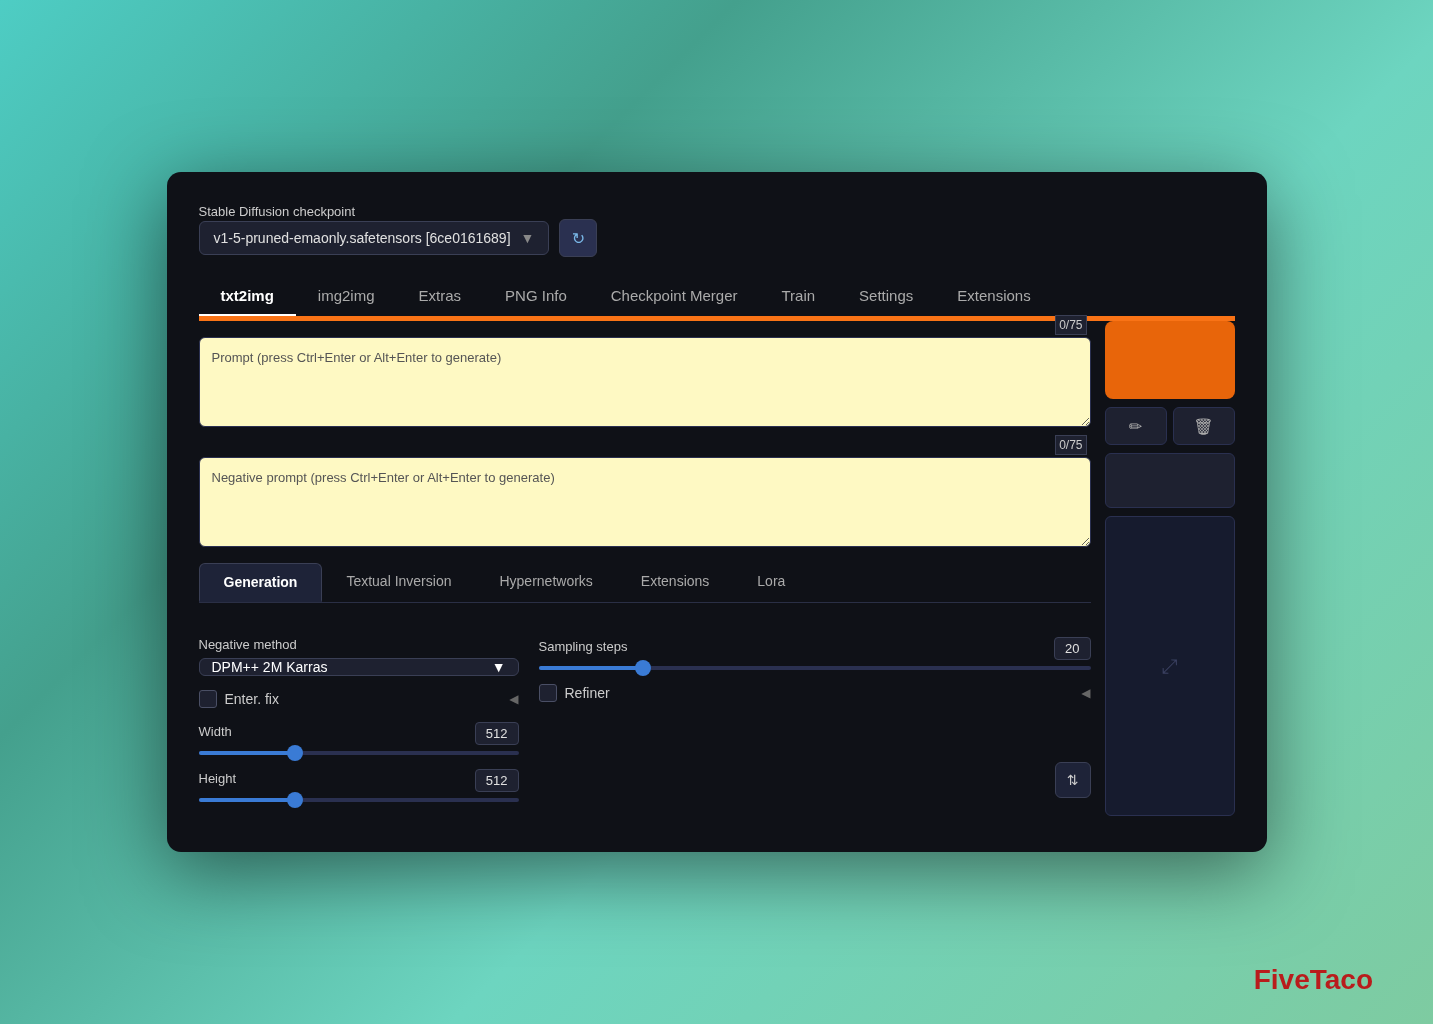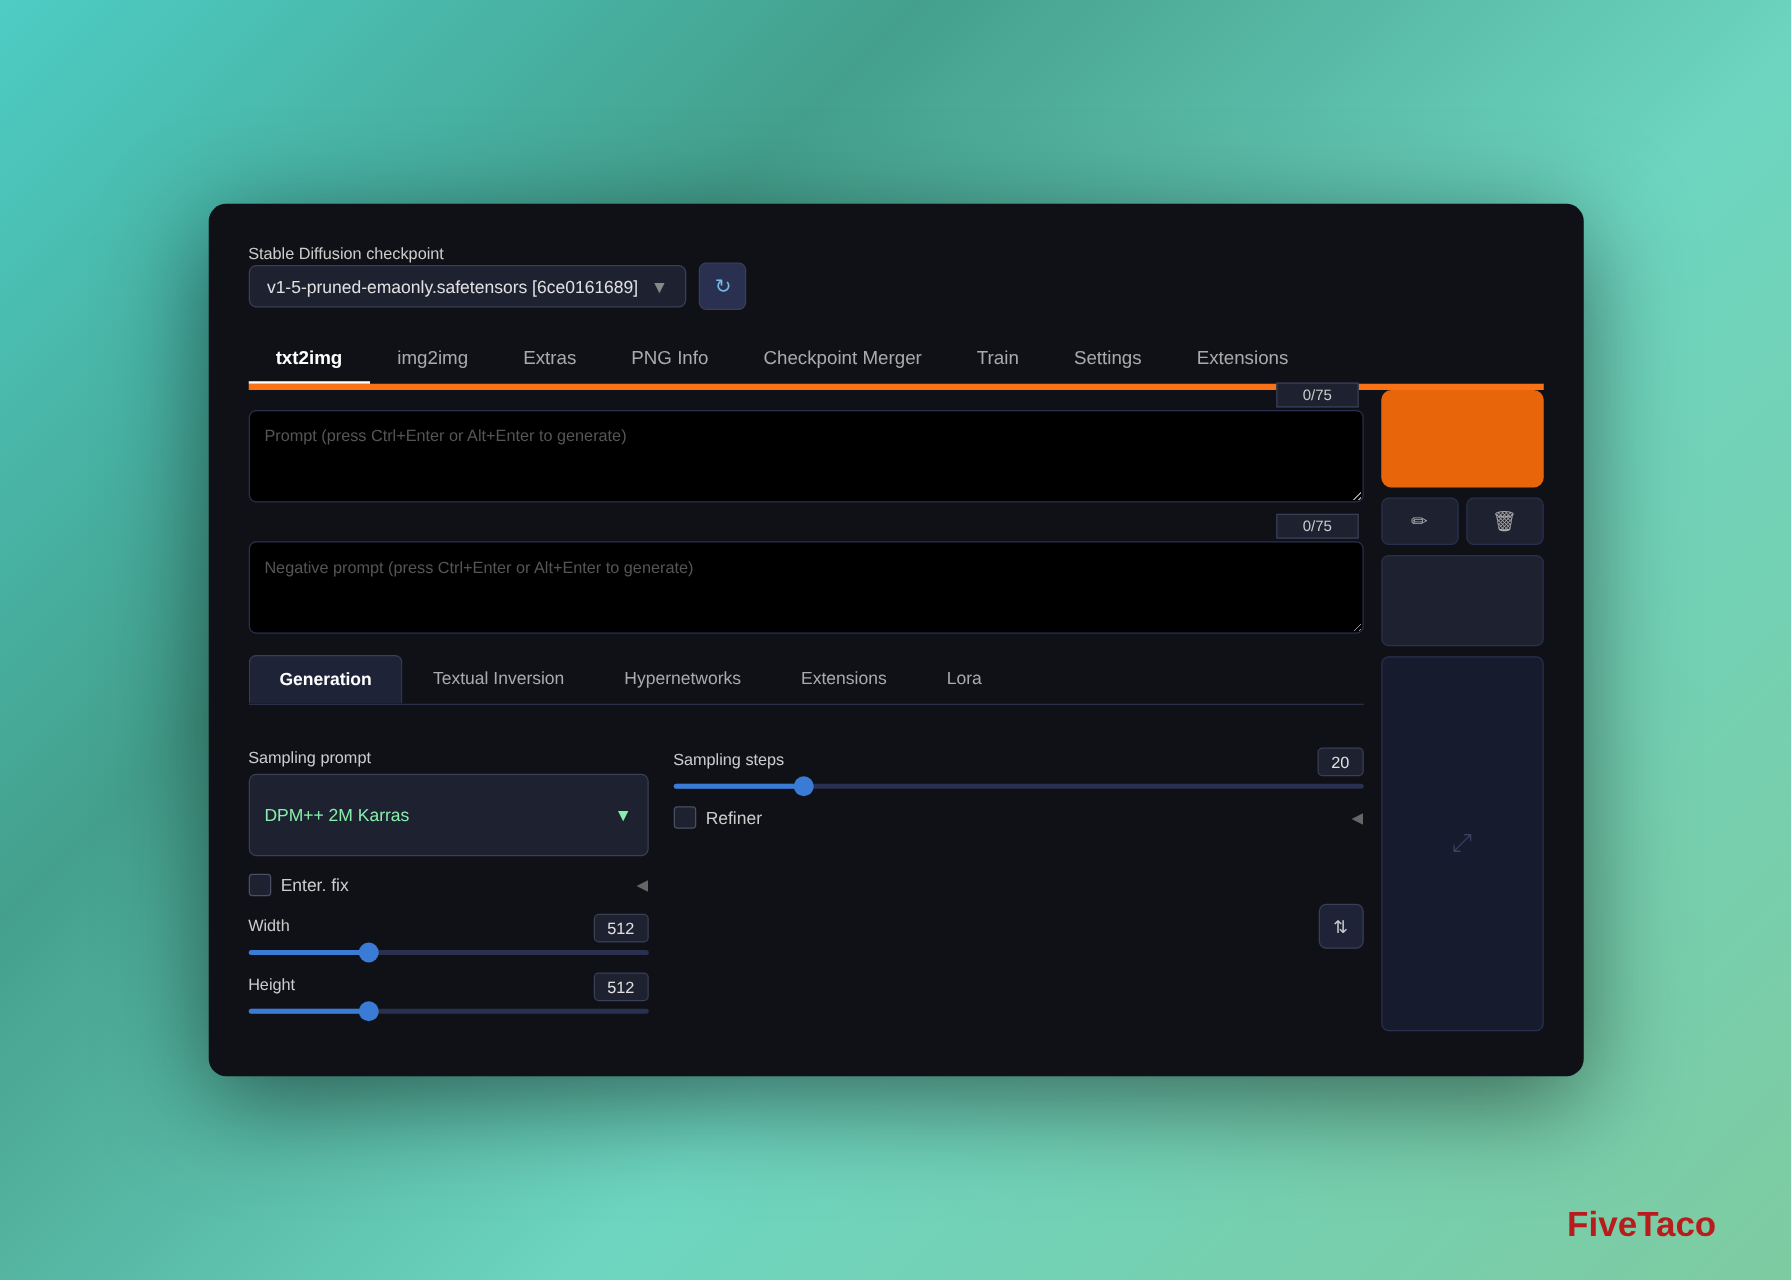--- a/index.html
+++ b/index.html
@@ -109,29 +109,29 @@
       margin-bottom: 12px;
     }
 
     .token-count {
       position: absolute;
       top: -22px;
       right: 4px;
       background: #1e2130;
       border: 1px solid #3a3f55;
       border-radius: 0;
-      padding: 2px 20px;
+      padding: 2px 3px;
       font-size: 12px;
       color: #ccc;
     }
 
     .prompt-textarea {
       width: 100%;
-      height: 74px;
-      background: #000000;
+      height: 90px;
+      background: #fef9c3;
       border: 1px solid #2a3050;
       border-radius: 6px;
       color: #888;
       padding: 12px;
       font-size: 13px;
       resize: vertical;
       font-family: inherit;
     }
 
     .prompt-textarea::placeholder {
@@ -219,22 +219,22 @@
       font-size: 13px;
       color: #ccc;
       margin-bottom: 6px;
     }
 
     .select-dropdown {
       width: 100%;
       background: #1e2130;
       border: 1px solid #3a3f55;
       border-radius: 6px;
-      color: #86efac;
-      padding: 24px 12px;
+      color: #ffffff;
+      padding: 0 12px;
       font-size: 14px;
       display: flex;
       align-items: center;
       justify-content: space-between;
       cursor: pointer;
       margin-bottom: 14px;
     }
 
     .checkbox-row {
       display: flex;
@@ -399,21 +399,21 @@
       <div class="sub-tabs">
         <div class="sub-tab active">Generation</div>
         <div class="sub-tab">Textual Inversion</div>
         <div class="sub-tab">Hypernetworks</div>
         <div class="sub-tab">Extensions</div>
         <div class="sub-tab">Lora</div>
       </div>
 
       <div class="controls-grid">
         <div class="left-controls">
-          <div class="control-label">Sampling prompt</div>
+          <div class="control-label">Negative method</div>
           <div class="select-dropdown">
             <span>DPM++ 2M Karras</span>
             <span>▼</span>
           </div>
 
           <div class="checkbox-row">
             <div class="checkbox-item">
               <div class="checkbox-box"></div>
               <span class="checkbox-label">Enter. fix</span>
               <span class="collapse-arrow">◀</span>

